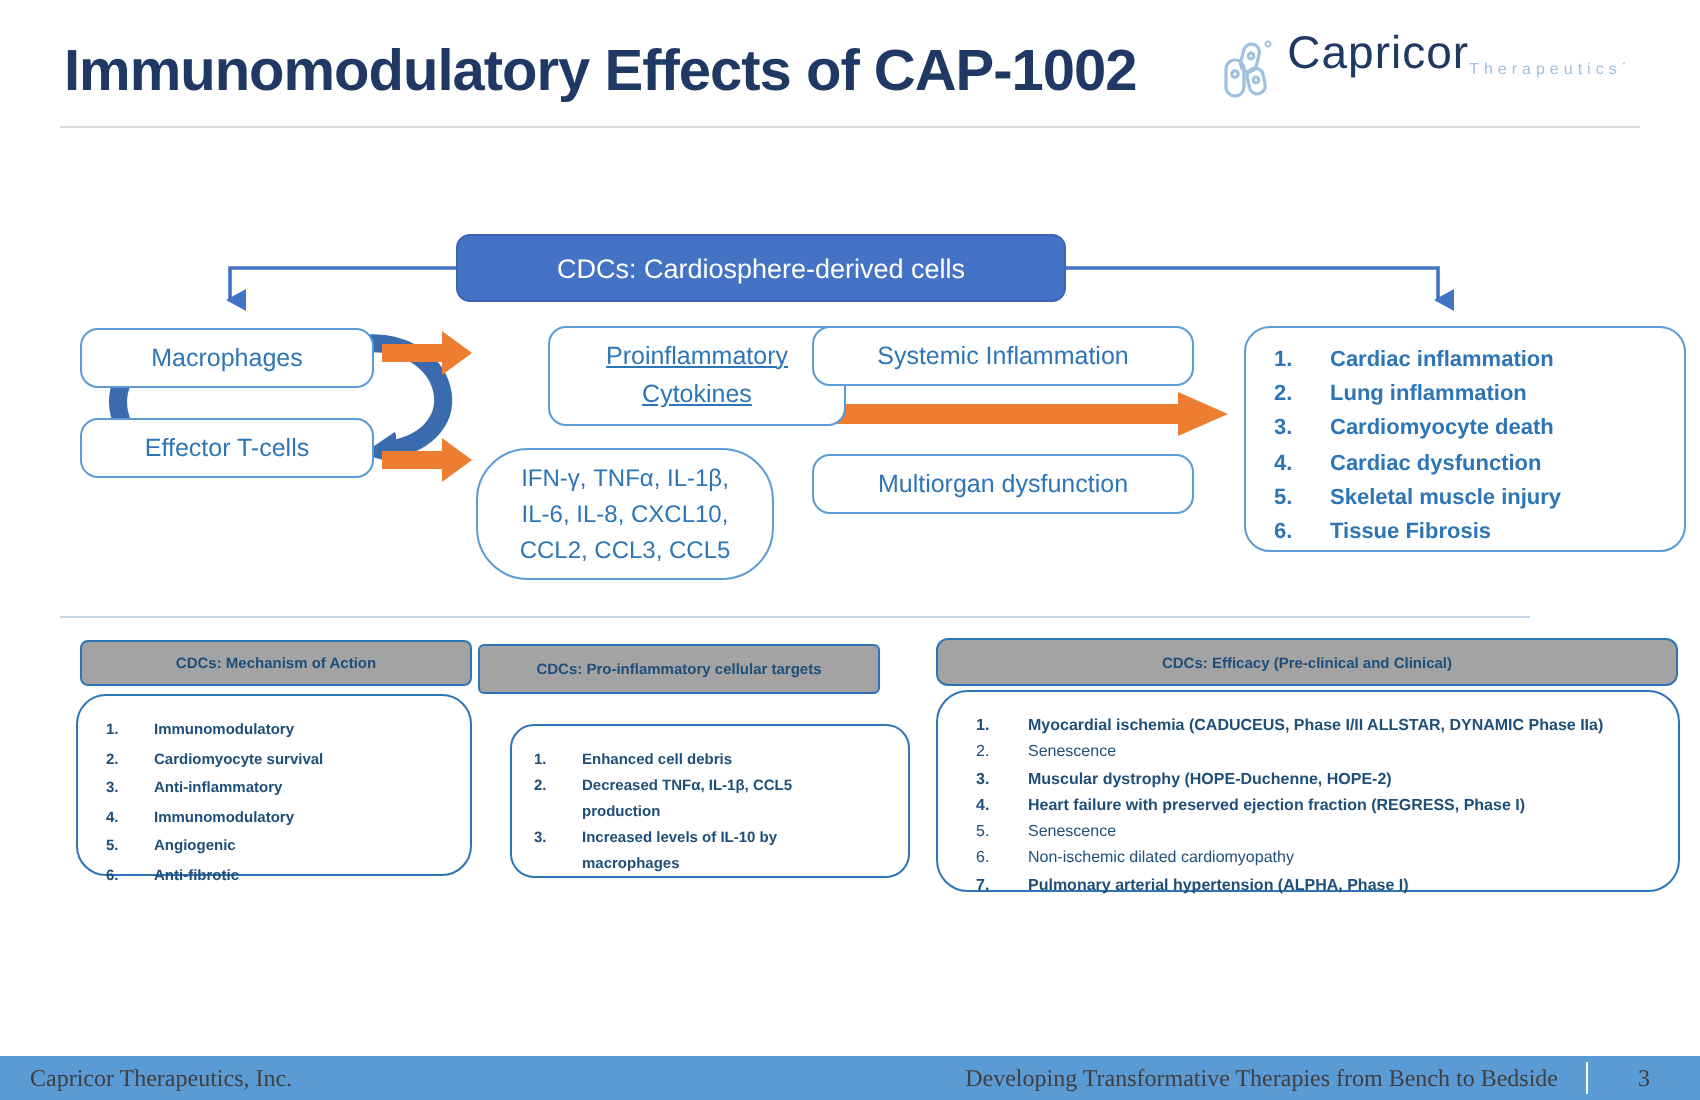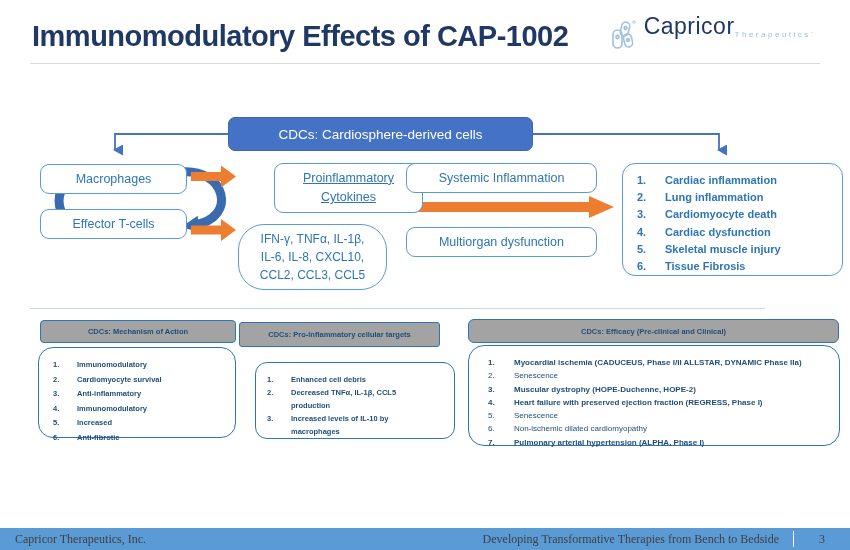--- a/index.html
+++ b/index.html
@@ -186,21 +186,21 @@
       <div class="li-row bold">
         <span class="li-num">3.</span>
         <span class="li-txt">Anti-inflammatory</span>
       </div>
       <div class="li-row bold">
         <span class="li-num">4.</span>
         <span class="li-txt">Immunomodulatory</span>
       </div>
       <div class="li-row bold">
         <span class="li-num">5.</span>
-        <span class="li-txt">Increased</span>
+        <span class="li-txt">Angiogenic</span>
       </div>
       <div class="li-row bold">
         <span class="li-num">6.</span>
         <span class="li-txt">Anti-fibrotic</span>
       </div>
     </div>
 
   <div class="panel-hdr hdr2">
     <span>CDCs: Pro-inflammatory cellular targets</span>
   </div>

